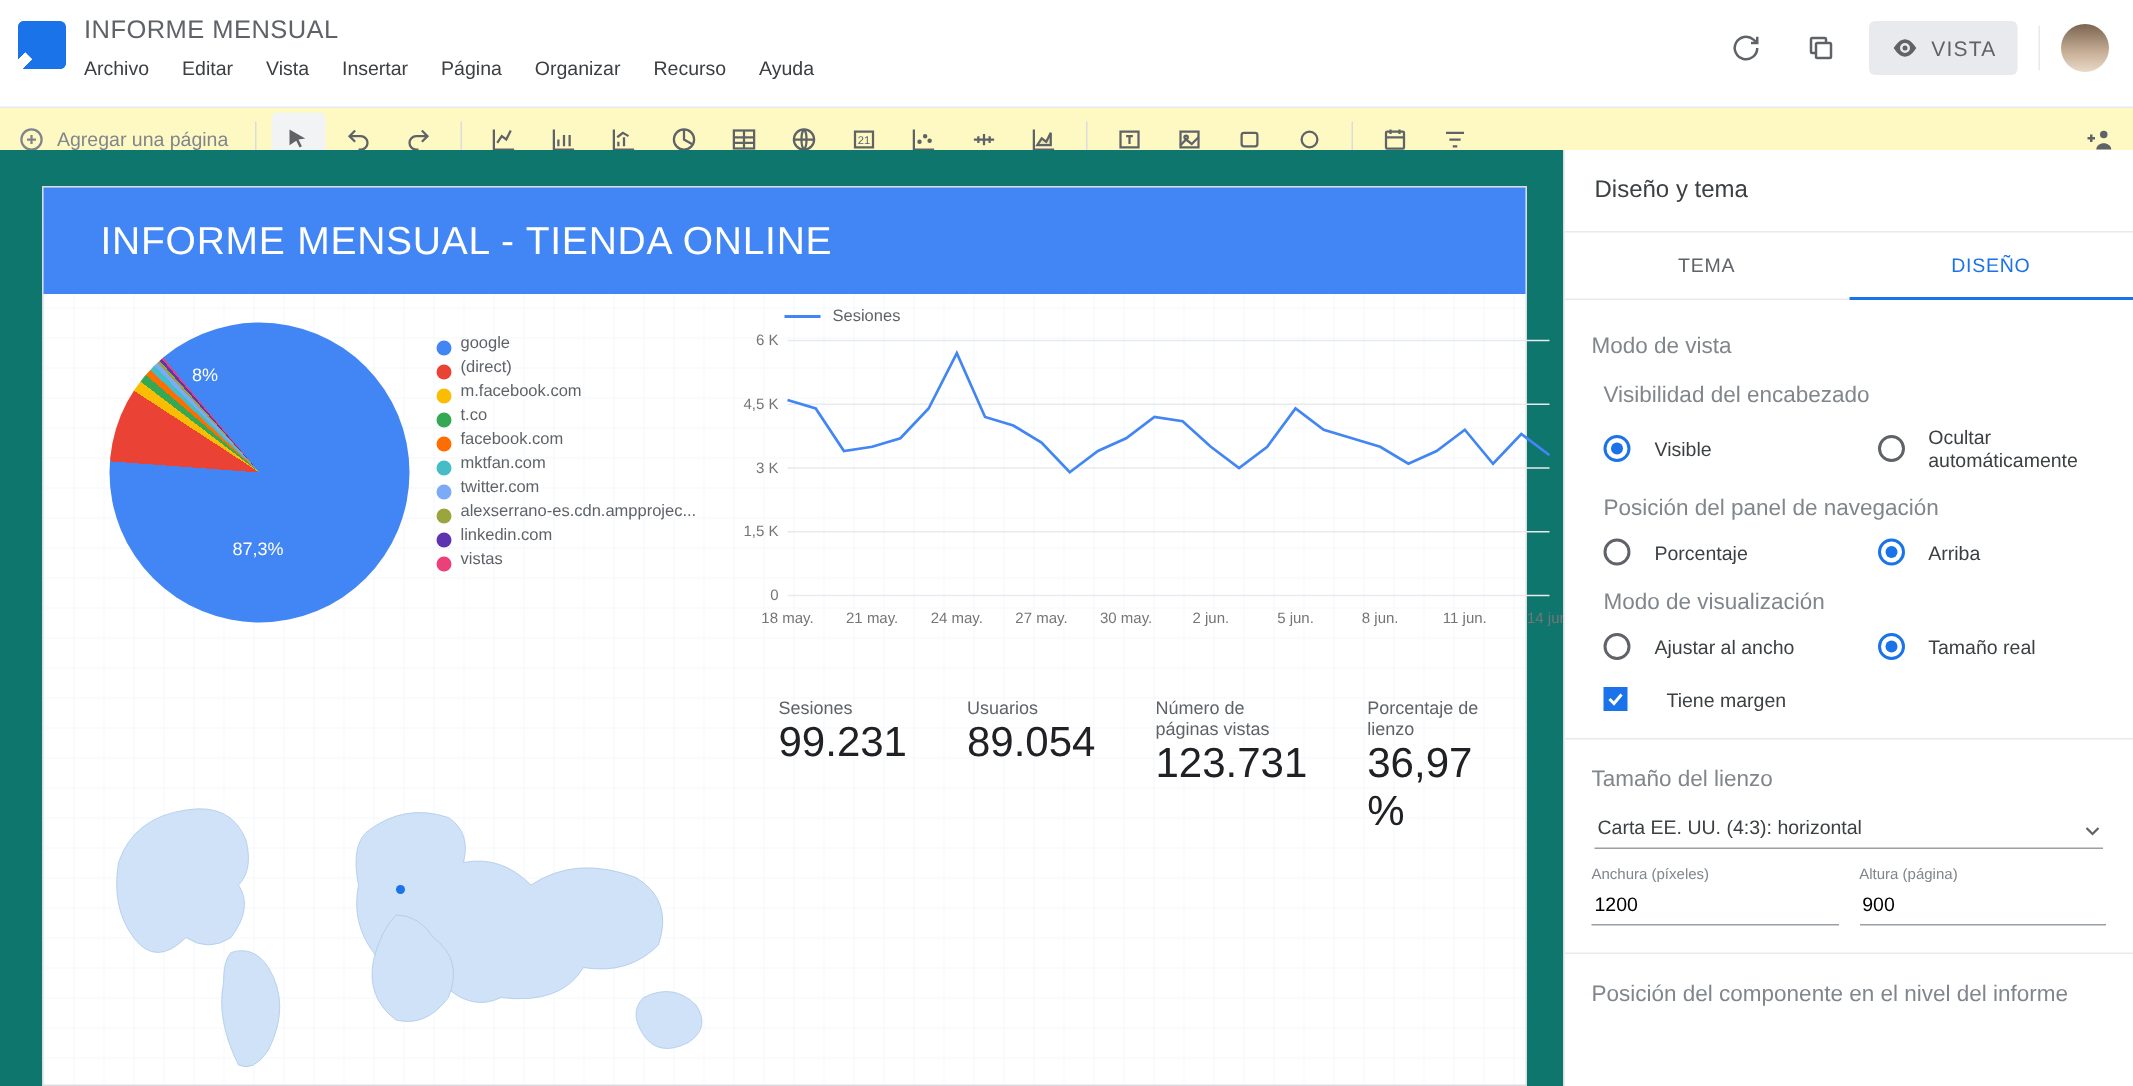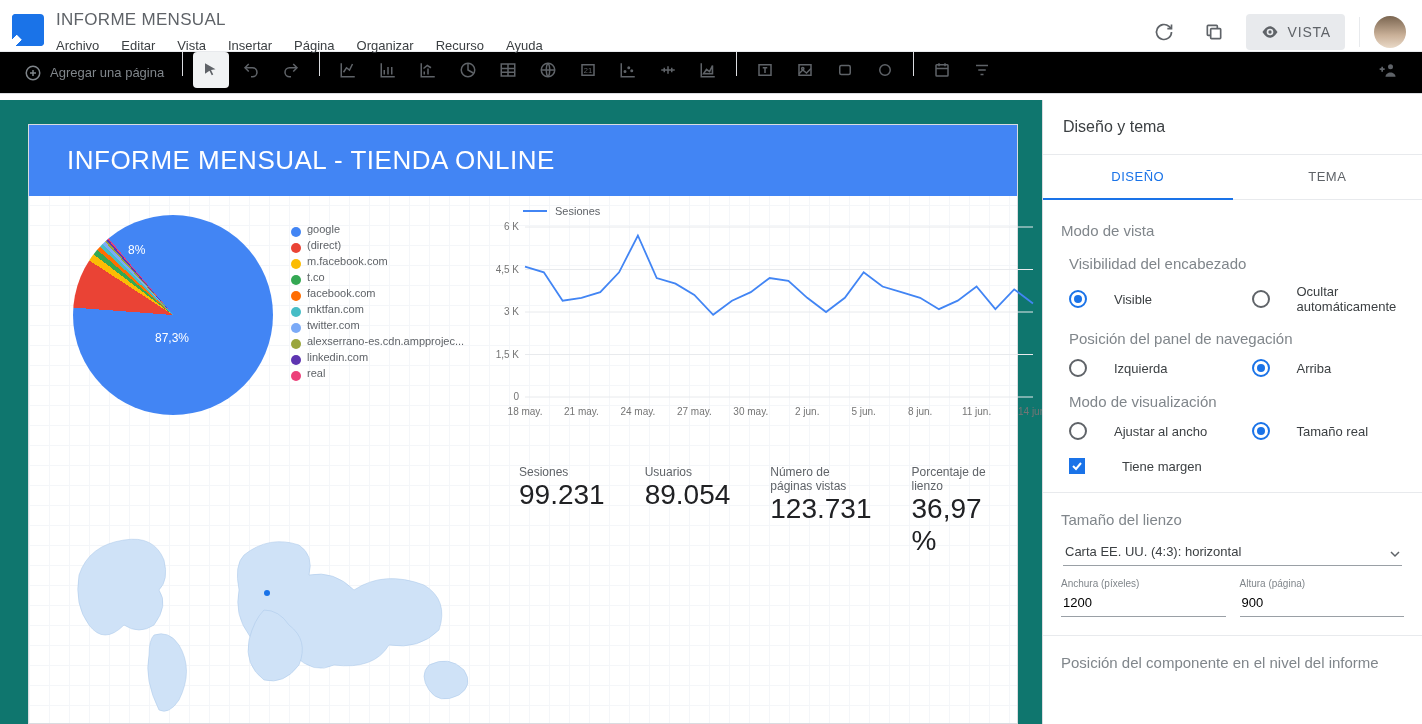--- a/index.html
+++ b/index.html
@@ -1,33 +1,33 @@
 <!DOCTYPE html>
 <html><head>
 <meta charset="utf-8">
 <style>
 * { box-sizing: border-box; margin: 0; padding: 0; font-family: Arial, Helvetica, sans-serif; }
 body { background:#fff; color:#3c4043; font-size:13px; overflow:hidden; width:1422px; height:724px; position:relative; }
 
 
-.header { height:52px; display:flex; align-items:flex-start; padding:10px 16px 0 12px; border-bottom:1px solid #e8eaed; }
+.header { height:72px; display:flex; align-items:flex-start; padding:10px 16px 0 12px; border-bottom:1px solid #e8eaed; }
 .app-icon { width:32px; height:32px; margin-top:4px; border-radius:4px; background:linear-gradient(135deg,#1a73e8 40%,#fff 40%,#fff 55%,#1a73e8 55%); position:relative; }
 .app-icon::before { content:""; position:absolute; inset:0; border-radius:4px; background:#1a73e8; clip-path: polygon(0 0,100% 0,100% 100%,50% 100%,0 50%); }
 .title-area { margin-left:12px; flex:0 0 auto; }
 .doc-title { font-size:17px; color:#5f6368; letter-spacing:0.3px; }
 .menu-bar { display:flex; gap:22px; margin-top:8px; font-size:13px; color:#3c4043; }
 .menu-item { cursor:pointer; }
 .header-right { margin-left:auto; display:flex; align-items:center; gap:14px; margin-top:4px; }
 .ico-btn { width:36px; height:36px; display:flex; align-items:center; justify-content:center; color:#5f6368; cursor:pointer; border-radius:4px; }
 .vista-btn { background:#e8eaed; height:36px; padding:0 14px; border-radius:4px; display:flex; align-items:center; gap:8px; color:#5f6368; font-size:14px; letter-spacing:0.8px; cursor:pointer; }
 .vsep { width:1px; height:30px; background:#e8eaed; }
 .avatar { width:32px; height:32px; border-radius:50%; background:linear-gradient(180deg,#7a6550 0%,#c9b098 60%,#e9d9c7 100%); }
 
 
-.toolbar { height:42px; border-bottom:1px solid #dadce0; display:flex; padding:0 16px; gap:4px; background:#000000; }
+.toolbar { height:42px; border-bottom:1px solid #dadce0; display:flex; align-items:center; padding:0 4px; gap:4px; background:#fef9c3; }
 .tbtn { width:36px; height:36px; display:flex; align-items:center; justify-content:center; color:#5f6368; cursor:pointer; border-radius:4px; }
 .tbtn.sel { background:#f1f3f4; }
 .add-page { display:flex; align-items:center; gap:8px; color:#80868b; font-size:13px; padding:0 8px; cursor:pointer; }
 .tsep { width:1px; height:24px; background:#dadce0; margin:0 6px; }
 .toolbar-right { margin-left:auto; }
 
 
 .main { position:absolute; top:100px; bottom:0; left:0; right:0; display:flex; }
 .canvas-wrap { flex:1; background:#0f766e; padding:24px 24px 0 28px; overflow:hidden; }
 .canvas { width:100%; height:100%; background:#fff; position:relative; border:1px solid #dadce0;
@@ -64,21 +64,21 @@
 
 .panel { width:380px; border-left:1px solid #dadce0; background:#fff; display:flex; flex-direction:column; }
 .panel-title { font-size:16px; color:#3c4043; padding:18px 20px; border-bottom:1px solid #e8eaed; }
 .tabs { display:flex; }
 .tab { flex:1; text-align:center; padding:14px 0; font-size:13px; letter-spacing:0.5px; color:#5f6368; border-bottom:1px solid #e8eaed; cursor:pointer; }
 .tab.active { color:#1a73e8; font-weight:500; border-bottom:2px solid #1a73e8; }
 .panel-body { flex:1; overflow-y:auto; padding:16px 18px; font-size:12px; color:#5f6368; }
 .sec-label { font-size:15px; color:#80868b; margin:6px 0 10px; }
 .sub-label { font-size:15px; color:#80868b; margin:16px 0 12px 8px; }
 .radio-row { display:flex; gap:30px; margin-bottom:4px; padding-left:8px; }
-.radio { display:flex; align-items:center; gap:27px; cursor:pointer; font-size:13px; color:#3c4043; flex:1; }
+.radio { display:flex; align-items:center; gap:16px; cursor:pointer; font-size:13px; color:#3c4043; flex:1; }
 .rdot { width:18px; height:18px; border-radius:50%; border:2px solid #5f6368; position:relative; flex-shrink:0; }
 .rdot.on { border-color:#1a73e8; }
 .rdot.on::after { content:""; position:absolute; inset:3px; border-radius:50%; background:#1a73e8; }
 .check { width:16px; height:16px; background:#1a73e8; display:inline-flex; align-items:center; justify-content:center; margin-right:10px; }
 .check svg { stroke:#fff; stroke-width:2; fill:none; }
 .hr { height:1px; background:#e8eaed; margin:18px -18px; }
 .select { border-bottom:1px solid #9aa0a6; padding:6px 2px; display:flex; justify-content:space-between; align-items:flex-end; margin:8px 2px 12px; font-size:13px; color:#3c4043; cursor:pointer; }
 .inpgrid { display:flex; gap:14px; }
 .inpbox { flex:1; }
 .inplabel { font-size:10px; color:#80868b; }
@@ -261,21 +261,21 @@
     </div>
 </div>
 
 <div class="main">
   <div class="canvas-wrap">
     <div class="canvas">
       <div class="report-header">INFORME MENSUAL - TIENDA ONLINE</div>
 
       <div class="pie-block">
         <div class="pie" id="pie" style="background: conic-gradient(from 320deg, rgb(66, 133, 244) 0%, rgb(66, 133, 244) 87.3%, rgb(234, 67, 53) 87.3%, rgb(234, 67, 53) 95.3%, rgb(251, 188, 4) 95.3%, rgb(251, 188, 4) 96.5%, rgb(52, 168, 83) 96.5%, rgb(52, 168, 83) 97.4%, rgb(255, 109, 1) 97.4%, rgb(255, 109, 1) 98.1%, rgb(70, 189, 198) 98.1%, rgb(70, 189, 198) 98.7%, rgb(123, 170, 247) 98.7%, rgb(123, 170, 247) 99.2%, rgb(154, 166, 61) 99.2%, rgb(154, 166, 61) 99.5%, rgb(94, 53, 177) 99.5%, rgb(94, 53, 177) 99.8%, rgb(236, 64, 122) 99.8%, rgb(236, 64, 122) 100%);">
-          <div class="pie-label" style="left:82px;top:116px;">87,3%</div>
+          <div class="pie-label" style="left:82px;top:144px;">87,3%</div>
           <div class="pie-label" style="left:55px;top:28px;">8%</div>
         </div>
         <div class="legend" id="legend">
             <div class="legend-row">
               <span class="swatch" style="background:#4285f4"></span>
               <span>google</span>
             </div>
             <div class="legend-row">
               <span class="swatch" style="background:#ea4335"></span>
               <span>(direct)</span>
@@ -303,21 +303,21 @@
             <div class="legend-row">
               <span class="swatch" style="background:#9aa63d"></span>
               <span>alexserrano-es.cdn.ampprojec...</span>
             </div>
             <div class="legend-row">
               <span class="swatch" style="background:#5e35b1"></span>
               <span>linkedin.com</span>
             </div>
             <div class="legend-row">
               <span class="swatch" style="background:#ec407a"></span>
-              <span>real</span>
+              <span>vistas</span>
             </div>
           </div>
       </div>
 
       <div class="line-block">
         <div class="line-title">
           <div class="bar"></div>
           <span>Sesiones</span>
         </div>
         <svg class="line-svg" id="linesvg">
@@ -373,41 +373,41 @@
           <path class="land" d="M370 150 q20 -10 35 5 q10 15 -5 25 q-20 10 -30 -5 q-10 -15 0 -25z"></path>
           <circle cx="208" cy="78" r="3" fill="#1a73e8"></circle>
         </svg>
       </div>
     </div>
   </div>
 
   <div class="panel">
     <div class="panel-title">Diseño y tema</div>
     <div class="tabs">
+      <div class="tab">TEMA</div>
       <div class="tab active">DISEÑO</div>
-      <div class="tab">TEMA</div>
     </div>
     <div class="panel-body">
       <div class="sec-label">Modo de vista</div>
       <div class="sub-label">Visibilidad del encabezado</div>
       <div class="radio-row">
         <div class="radio">
             <span class="rdot on"></span>
             <span>Visible</span>
           </div>
         <div class="radio">
             <span class="rdot"></span>
             <span>Ocultar automáticamente</span>
           </div>
       </div>
       <div class="sub-label">Posición del panel de navegación</div>
       <div class="radio-row">
         <div class="radio">
             <span class="rdot"></span>
-            <span>Izquierda</span>
+            <span>Porcentaje</span>
           </div>
         <div class="radio">
             <span class="rdot on"></span>
             <span>Arriba</span>
           </div>
       </div>
       <div class="sub-label">Modo de visualización</div>
       <div class="radio-row">
         <div class="radio">
             <span class="rdot"></span>

